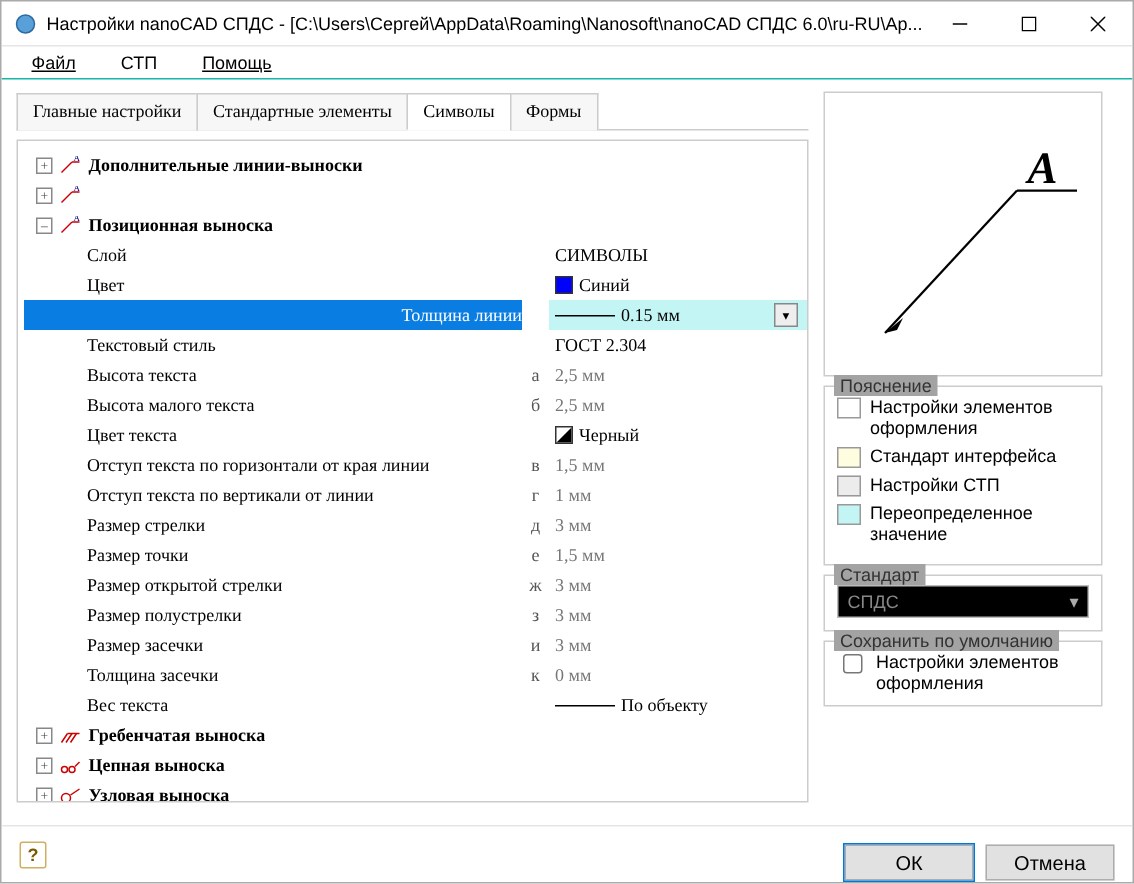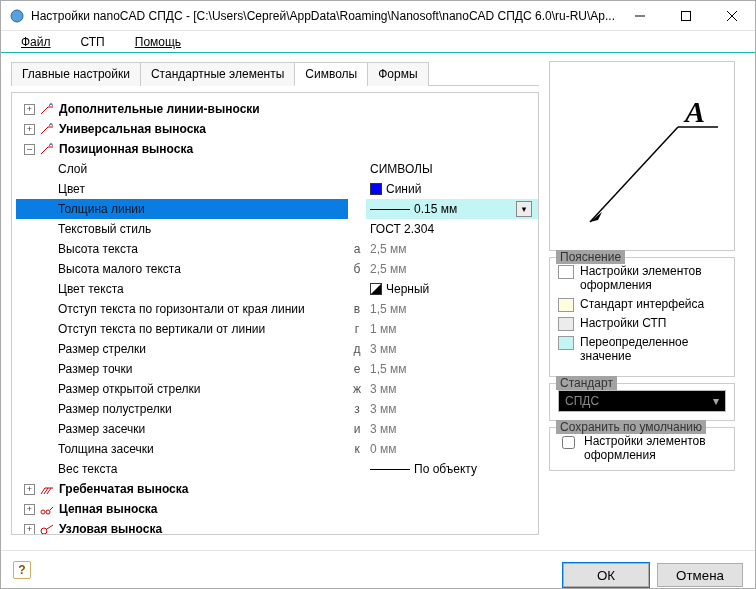--- a/index.html
+++ b/index.html
@@ -24,37 +24,37 @@
   .titlebar .appicon {
     width: 16px; height: 16px; margin-right: 6px;
     display: inline-flex; align-items: center; justify-content: center;
   }
   .titlebar .title { flex: 1; white-space: nowrap; overflow: hidden; text-overflow: ellipsis; }
   .winbtns { display: flex; }
   .winbtn { width: 46px; height: 30px; display:flex; align-items:center; justify-content:center; font-size:12px; color:#222;}
   .menubar { height: 22px; display:flex; align-items:center; padding: 0 8px; gap: 6px; border-bottom:1px solid #14b8a6;}
   .menubar span { padding: 2px 6px; }
   .content { display:flex; height: 497px; }
-  .leftpane { width: 548px; padding: 8px 0 15px 10px; display:flex; flex-direction:column; }
+  .leftpane { width: 548px; padding: 8px 0 15px 10px; display:flex; flex-direction:column;font-family:Liberation Serif, serif; }
   .tabs { display:flex; border-bottom:1px solid #ccc; margin-right:10px;}
   .tab { padding: 4px 10px; border:1px solid #ccc; border-bottom:none; background:#f7f7f7; margin-right:-1px; position:relative; top:1px;}
   .tab.active { background:#fff; border-bottom:1px solid #fff; }
   .treewrap { flex:1; border:1px solid #ccc; margin:6px 0 0 0; margin-right:10px; position:relative; overflow:hidden;}
   .treescroll { position:absolute; inset:0; overflow-y:scroll; padding:6px 0 6px 4px;}
   .row { display:flex; align-items:center; height:20px; white-space:nowrap;}
   .row .cells { display:flex; flex:1; align-items:center; height:100%;}
   .row .namecell { flex: 0 0 332px; display:flex; align-items:center; height:100%; padding-left: 2px; overflow:hidden;}
   .row .lettercell { flex: 0 0 18px; text-align:center; color:#555;}
   .row .valuecell { flex:1; display:flex; align-items:center; height:100%; padding-left:4px; color:#777;}
   .row .valuecell.strong{ color:#000;}
   .row .plus { width:11px; height:11px; border:1px solid #888; margin-right:4px; display:inline-flex; align-items:center; justify-content:center; font-size:9px; line-height:1; color:#444; background:#fff;}
   .row .spacer { display:inline-block; }
   .row.bold .namecell span.lbl { font-weight:bold; }
   .row .ic { width:16px; height:14px; margin-right:4px; display:inline-flex; align-items:center; justify-content:center;}
-  .row.selected .namecell { background:#0a7de3; color:#0f172a;}
+  .row.selected .namecell { background:#0a7de3; color:#ffffff;justify-content:flex-end;}
   .row.selected .valuecell { background:#c4f5f5;}
   .row.selected .lettercell { background:#fff;}
   .dropdownbtn { width:16px; height:16px; margin-left:auto; margin-right:6px; border:1px solid #888; background:#eee; display:flex; align-items:center; justify-content:center; font-size:9px;}
   .colorswatch { width:12px; height:12px; margin-right:4px; display:inline-block; border:1px solid #333;}
   .linesample { display:inline-block; width:40px; border-top:1px solid #000; margin-right:4px;}
   .linesample.thin { border-top-width:1px;}
   .rightpane { width: 196px; padding: 8px 10px 0 0; display:flex; flex-direction:column; gap:6px;}
   .preview { height:190px; border:1px solid #ccc; position:relative; overflow:hidden;}
   .group { border:1px solid #ccc; padding:6px 8px 8px 8px; position:relative;}
   .group .grouptitle { position:absolute; top:-8px; left:6px; background:#a3a3a3; padding:0 4px; color:#333;}
@@ -144,21 +144,20 @@
               <div class="namecell">
             <span class="spacer" style="width:6px"></span>
             <span class="plus">+</span>
             <span class="ic">
                   <svg width="14" height="12">
                     <line x1="1" y1="11" x2="8" y2="4" stroke="#c00"></line>
                     <line x1="8" y1="4" x2="13" y2="4" stroke="#c00"></line>
                     <text x="9" y="3" font-size="6" fill="#008">A</text>
                   </svg>
                 </span>
-            <span class="lbl">Универсальная выноска</span>
           </div>
               <div class="lettercell"></div>
               <div class="valuecell"></div>
             </div>
         </div>
 
         <div class="row bold">
           <div class="cells">
               <div class="namecell">
             <span class="spacer" style="width:6px"></span>

